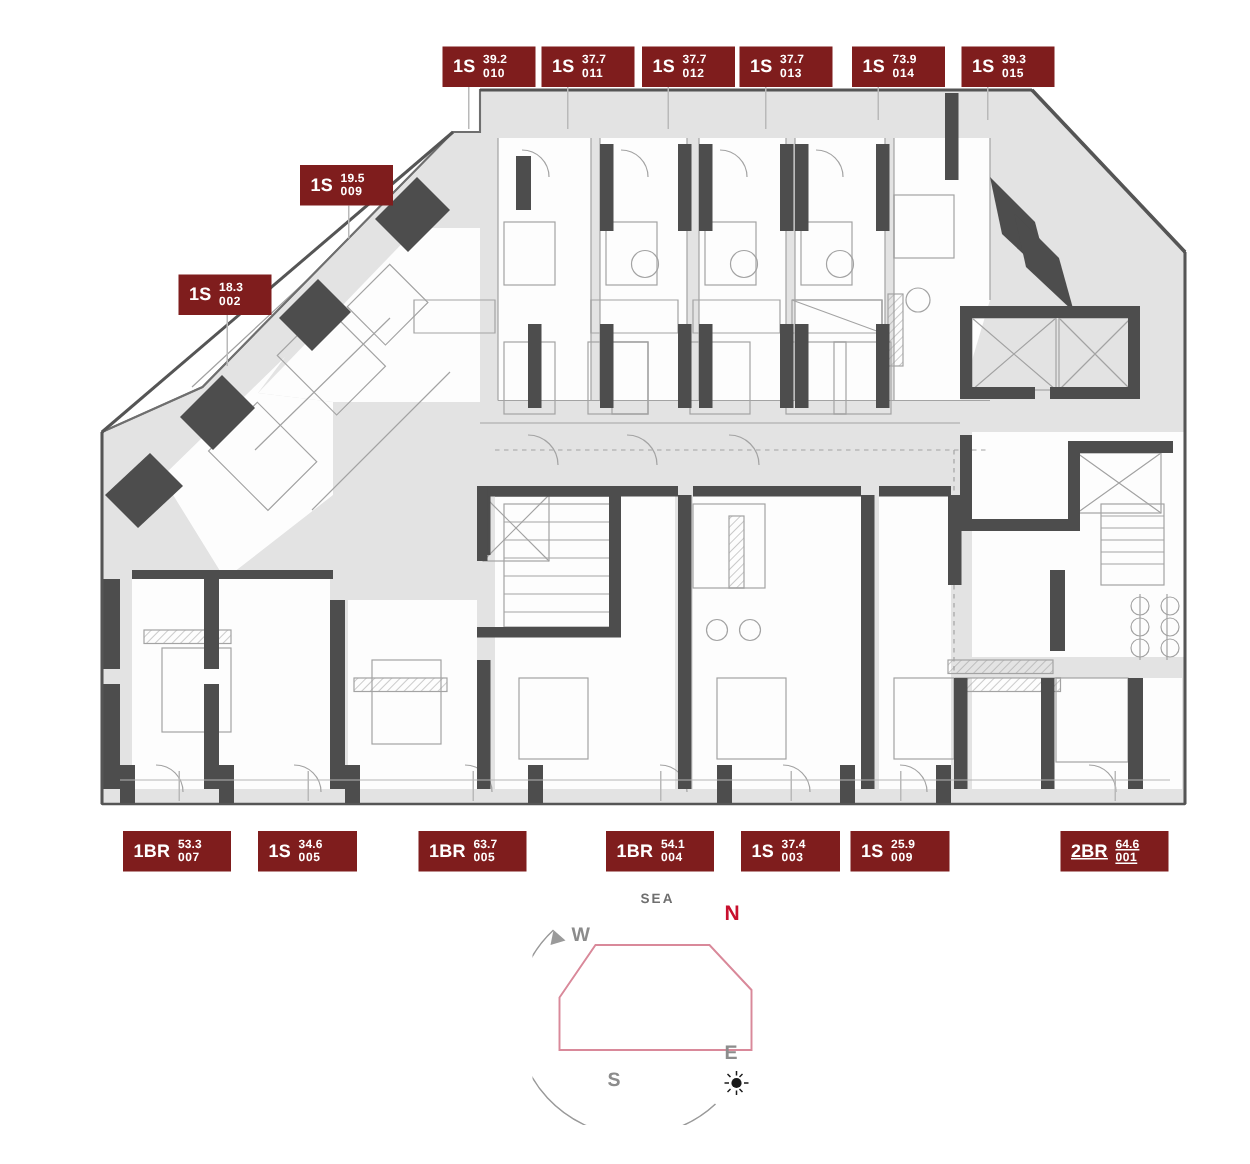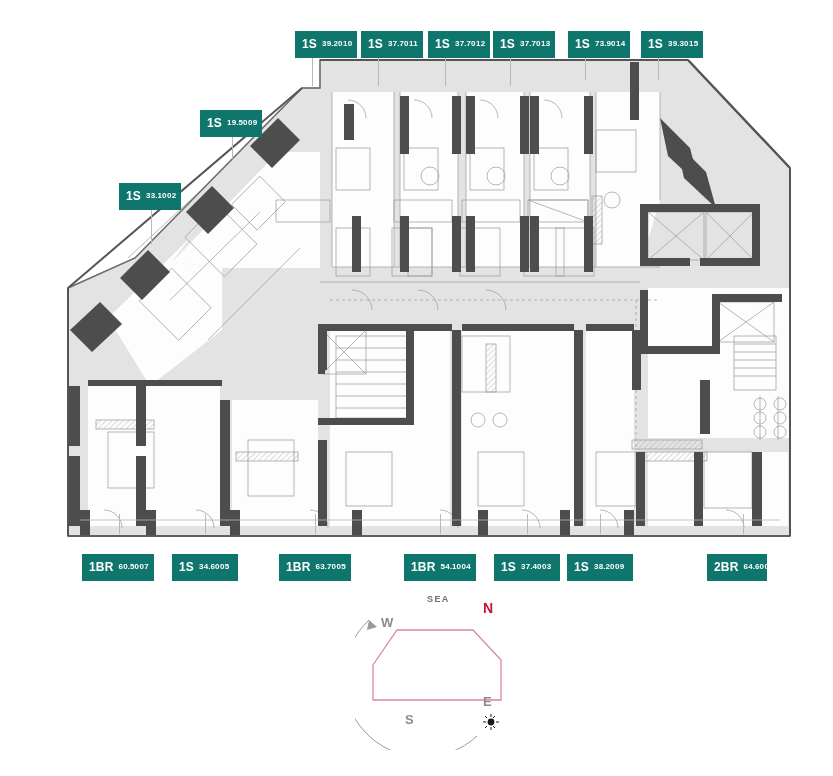--- a/index.html
+++ b/index.html
@@ -6,38 +6,38 @@
   body{
     width:833px;height:776px;
     font-family:"Liberation Sans","DejaVu Sans",sans-serif;
     position:relative;overflow:hidden;
   }
   #plan-root{position:absolute;left:0;top:0;width:833px;height:776px;}
 
   
   .unit-label{
     position:absolute;
-    background:#0f766e;
+    background:#7f1d1d;
     color:#ffffff;
     display:flex;
     align-items:center;
     padding:3px 6px 4px 7px;
     box-sizing:border-box;
     white-space:nowrap;
     line-height:1;
   }
   .unit-label .u-type{
     font-size:12px;
     font-weight:700;
     letter-spacing:.2px;
     margin-right:5px;
   }
   .unit-label .u-nums{
     display:flex;
-    flex-direction:row;
+    flex-direction:column;
     align-items:flex-start;
     justify-content:flex-end;
   }
   .unit-label .u-area{font-size:8px;font-weight:600;letter-spacing:.1px;line-height:1.15;}
   .unit-label .u-code{font-size:8px;font-weight:600;letter-spacing:.4px;line-height:1.15;}
 
   .leader{position:absolute;background:#b9b9b9;width:1px;}
 
   
   .compass{position:absolute;left:355px;top:590px;width:190px;height:160px;}
@@ -330,29 +330,29 @@
         <span class="u-type">1S</span>
         <span class="u-nums">
           <span class="u-area">19.5</span>
           <span class="u-code">009</span>
         </span>
       </div>
       <div class="leader" style="left: 151px; top: 210px; height: 34px;"></div>
       <div class="unit-label" style="left: 119px; top: 183px; width: 62px; height: 27px;">
         <span class="u-type">1S</span>
         <span class="u-nums">
-          <span class="u-area">33.1</span>
+          <span class="u-area">18.3</span>
           <span class="u-code">002</span>
         </span>
       </div>
       <div class="leader" style="left: 119px; top: 514px; height: 20px;"></div>
       <div class="unit-label" style="left: 82px; top: 554px; width: 72px; height: 27px;">
         <span class="u-type">1BR</span>
         <span class="u-nums">
-          <span class="u-area">60.5</span>
+          <span class="u-area">53.3</span>
           <span class="u-code">007</span>
         </span>
       </div>
       <div class="leader" style="left: 205px; top: 514px; height: 20px;"></div>
       <div class="unit-label" style="left: 172px; top: 554px; width: 66px; height: 27px;">
         <span class="u-type">1S</span>
         <span class="u-nums">
           <span class="u-area">34.6</span>
           <span class="u-code">005</span>
         </span>
@@ -378,26 +378,26 @@
         <span class="u-type">1S</span>
         <span class="u-nums">
           <span class="u-area">37.4</span>
           <span class="u-code">003</span>
         </span>
       </div>
       <div class="leader" style="left: 600px; top: 514px; height: 20px;"></div>
       <div class="unit-label" style="left: 567px; top: 554px; width: 66px; height: 27px;">
         <span class="u-type">1S</span>
         <span class="u-nums">
-          <span class="u-area">38.2</span>
+          <span class="u-area">25.9</span>
           <span class="u-code">009</span>
         </span>
       </div>
       <div class="leader" style="left: 743px; top: 514px; height: 20px;"></div>
-      <div class="unit-label" style="left: 707px; top: 554px; width: 60px; height: 27px;">
+      <div class="unit-label" style="left: 707px; top: 554px; width: 72px; height: 27px; text-decoration: underline;">
         <span class="u-type">2BR</span>
         <span class="u-nums">
           <span class="u-area">64.6</span>
           <span class="u-code">001</span>
         </span>
       </div>
     </div>
 
   <div class="compass">
     <svg width="190" height="160" viewBox="0 0 190 160">

